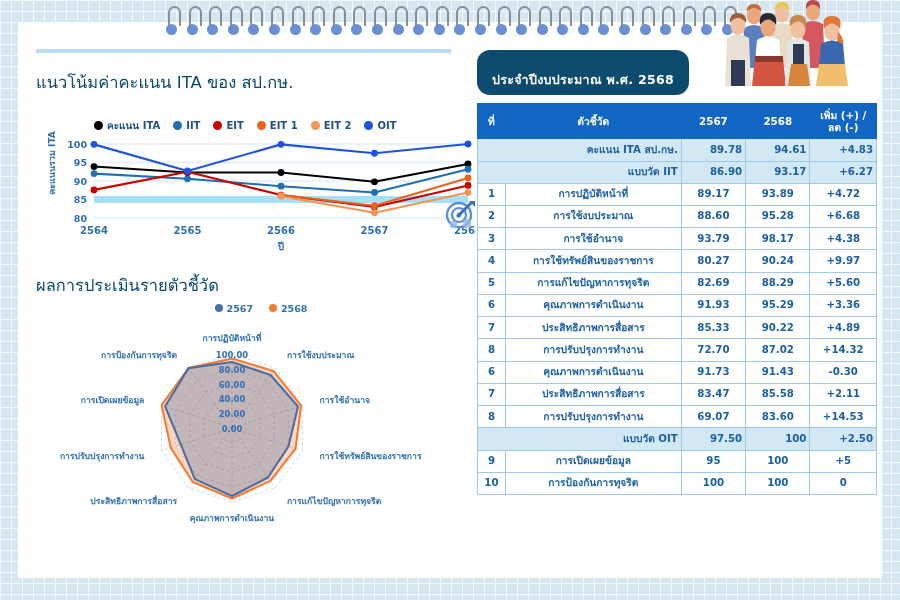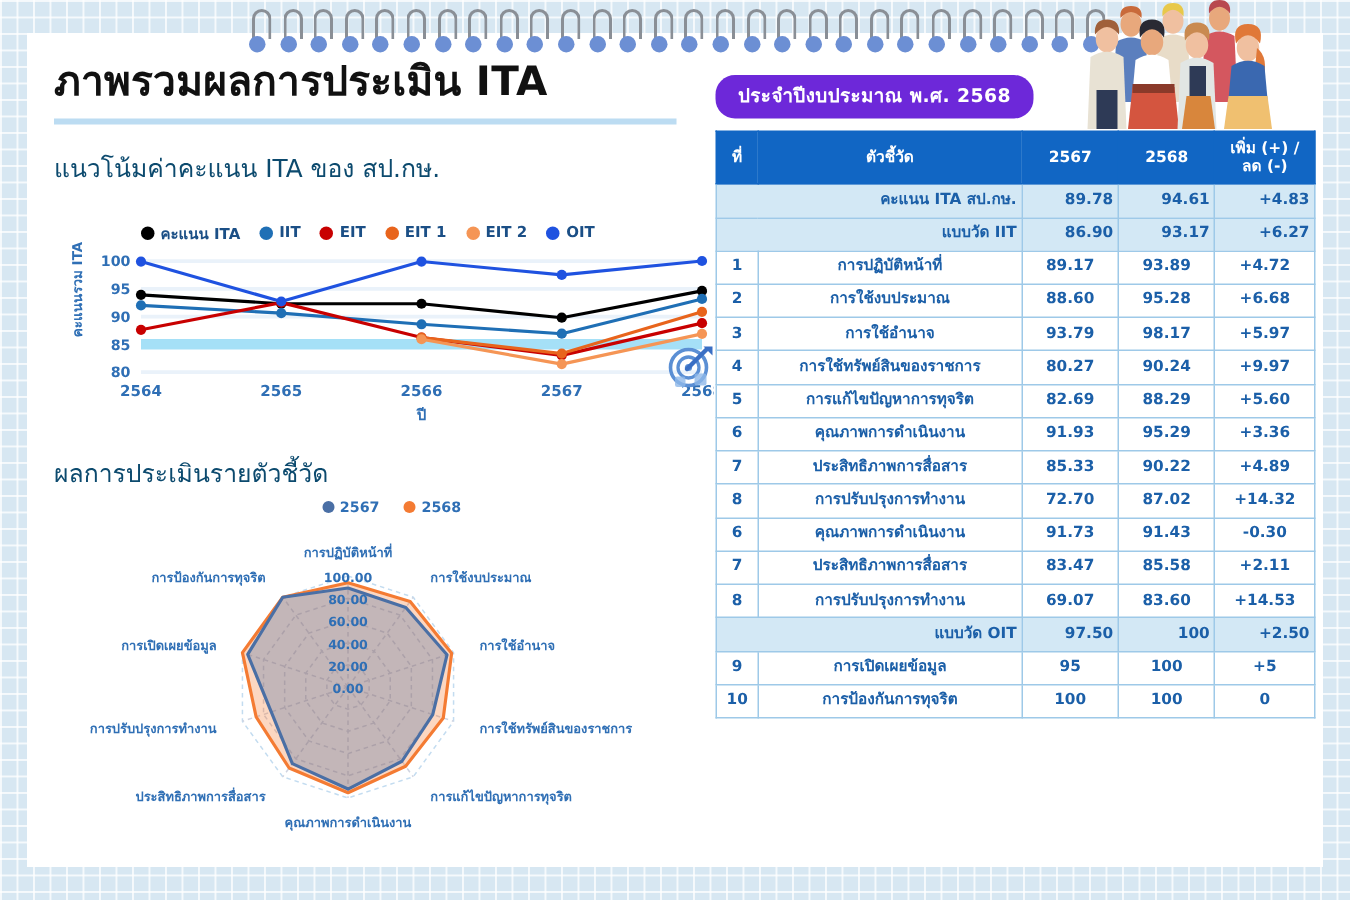--- a/index.html
+++ b/index.html
@@ -84,23 +84,23 @@
   #radar-wrap { position: relative; width: 440px; height: 245px; margin-top: 2px; }
   #radar-legend {
     display: flex; justify-content: center; align-items: center; gap: 16px;
     font-size: 9.5px; font-weight: bold; color: #2f6fb5; height: 16px; padding-left: 10px;
   }
   #radar-legend .lg-dot { width: 8px; height: 8px; }
   
   #right-col { position: absolute; left: 477px; top: 50px; width: 400px; z-index: 4; }
   #year-badge {
     display: inline-block;
-    background: #6d28d9; color: #ffffff;
+    background: #0c4a6e; color: #ffffff;
     font-size: 12.5px; font-weight: bold;
-    padding: 4px 15px 5px; border-radius: 13px;
+    padding: 20px 15px 5px; border-radius: 13px;
     letter-spacing: .3px;
   }
   table#ita-table {
     margin-top: 8px; border-collapse: collapse; width: 400px;
     font-size: 10.2px; color: #1b5fa8;
   }
   #ita-table th {
     background: #1166c4; color: #ffffff; font-weight: bold;
     border: 1px solid #1166c4; padding: 5px 2px; line-height: 1.18;
     font-size: 10.3px;
@@ -266,21 +266,20 @@
     <ellipse cx="112" cy="32" rx="7.5" ry="9" fill="#f0c0a0"></ellipse>
     <path d="M104 29 q8 -11 16 0 q3 -13 -8 -13 q-11 0 -8 13z" fill="#e07838"></path>
     <path d="M118 32 q8 6 4 22 l-6 -2z" fill="#e07838"></path>
     <path d="M101 44 q11 -7 22 0 l2 22 h-26 z" fill="#3a68b0"></path>
     <path d="M99 64 h26 l3 22 h-32 z" fill="#f0c070"></path>
   </g>
 </svg>
 
 <div id="left-col">
 
-  <div id="title-main">ภาพรวมผลการประเมิน ITA</div>
   <div id="title-rule"></div>
 
   <div class="sec-head">แนวโน้มค่าคะแนน ITA ของ สป.กษ.</div>
 
   <div id="linechart-wrap">
     <div id="line-legend">
         <div class="lg-item">
           <span class="lg-dot" style="background:#000000"></span>
           <span>คะแนน ITA</span>
         </div>
@@ -459,21 +458,21 @@
           <td class="c-name">การใช้งบประมาณ</td>
           <td class="c-val">88.60</td>
           <td class="c-val">95.28</td>
           <td class="c-diff">+6.68</td>
         </tr>
         <tr>
           <td class="c-no">3</td>
           <td class="c-name">การใช้อำนาจ</td>
           <td class="c-val">93.79</td>
           <td class="c-val">98.17</td>
-          <td class="c-diff">+5.97</td>
+          <td class="c-diff">+4.38</td>
         </tr>
         <tr>
           <td class="c-no">4</td>
           <td class="c-name">การใช้ทรัพย์สินของราชการ</td>
           <td class="c-val">80.27</td>
           <td class="c-val">90.24</td>
           <td class="c-diff">+9.97</td>
         </tr>
         <tr>
           <td class="c-no">5</td>

